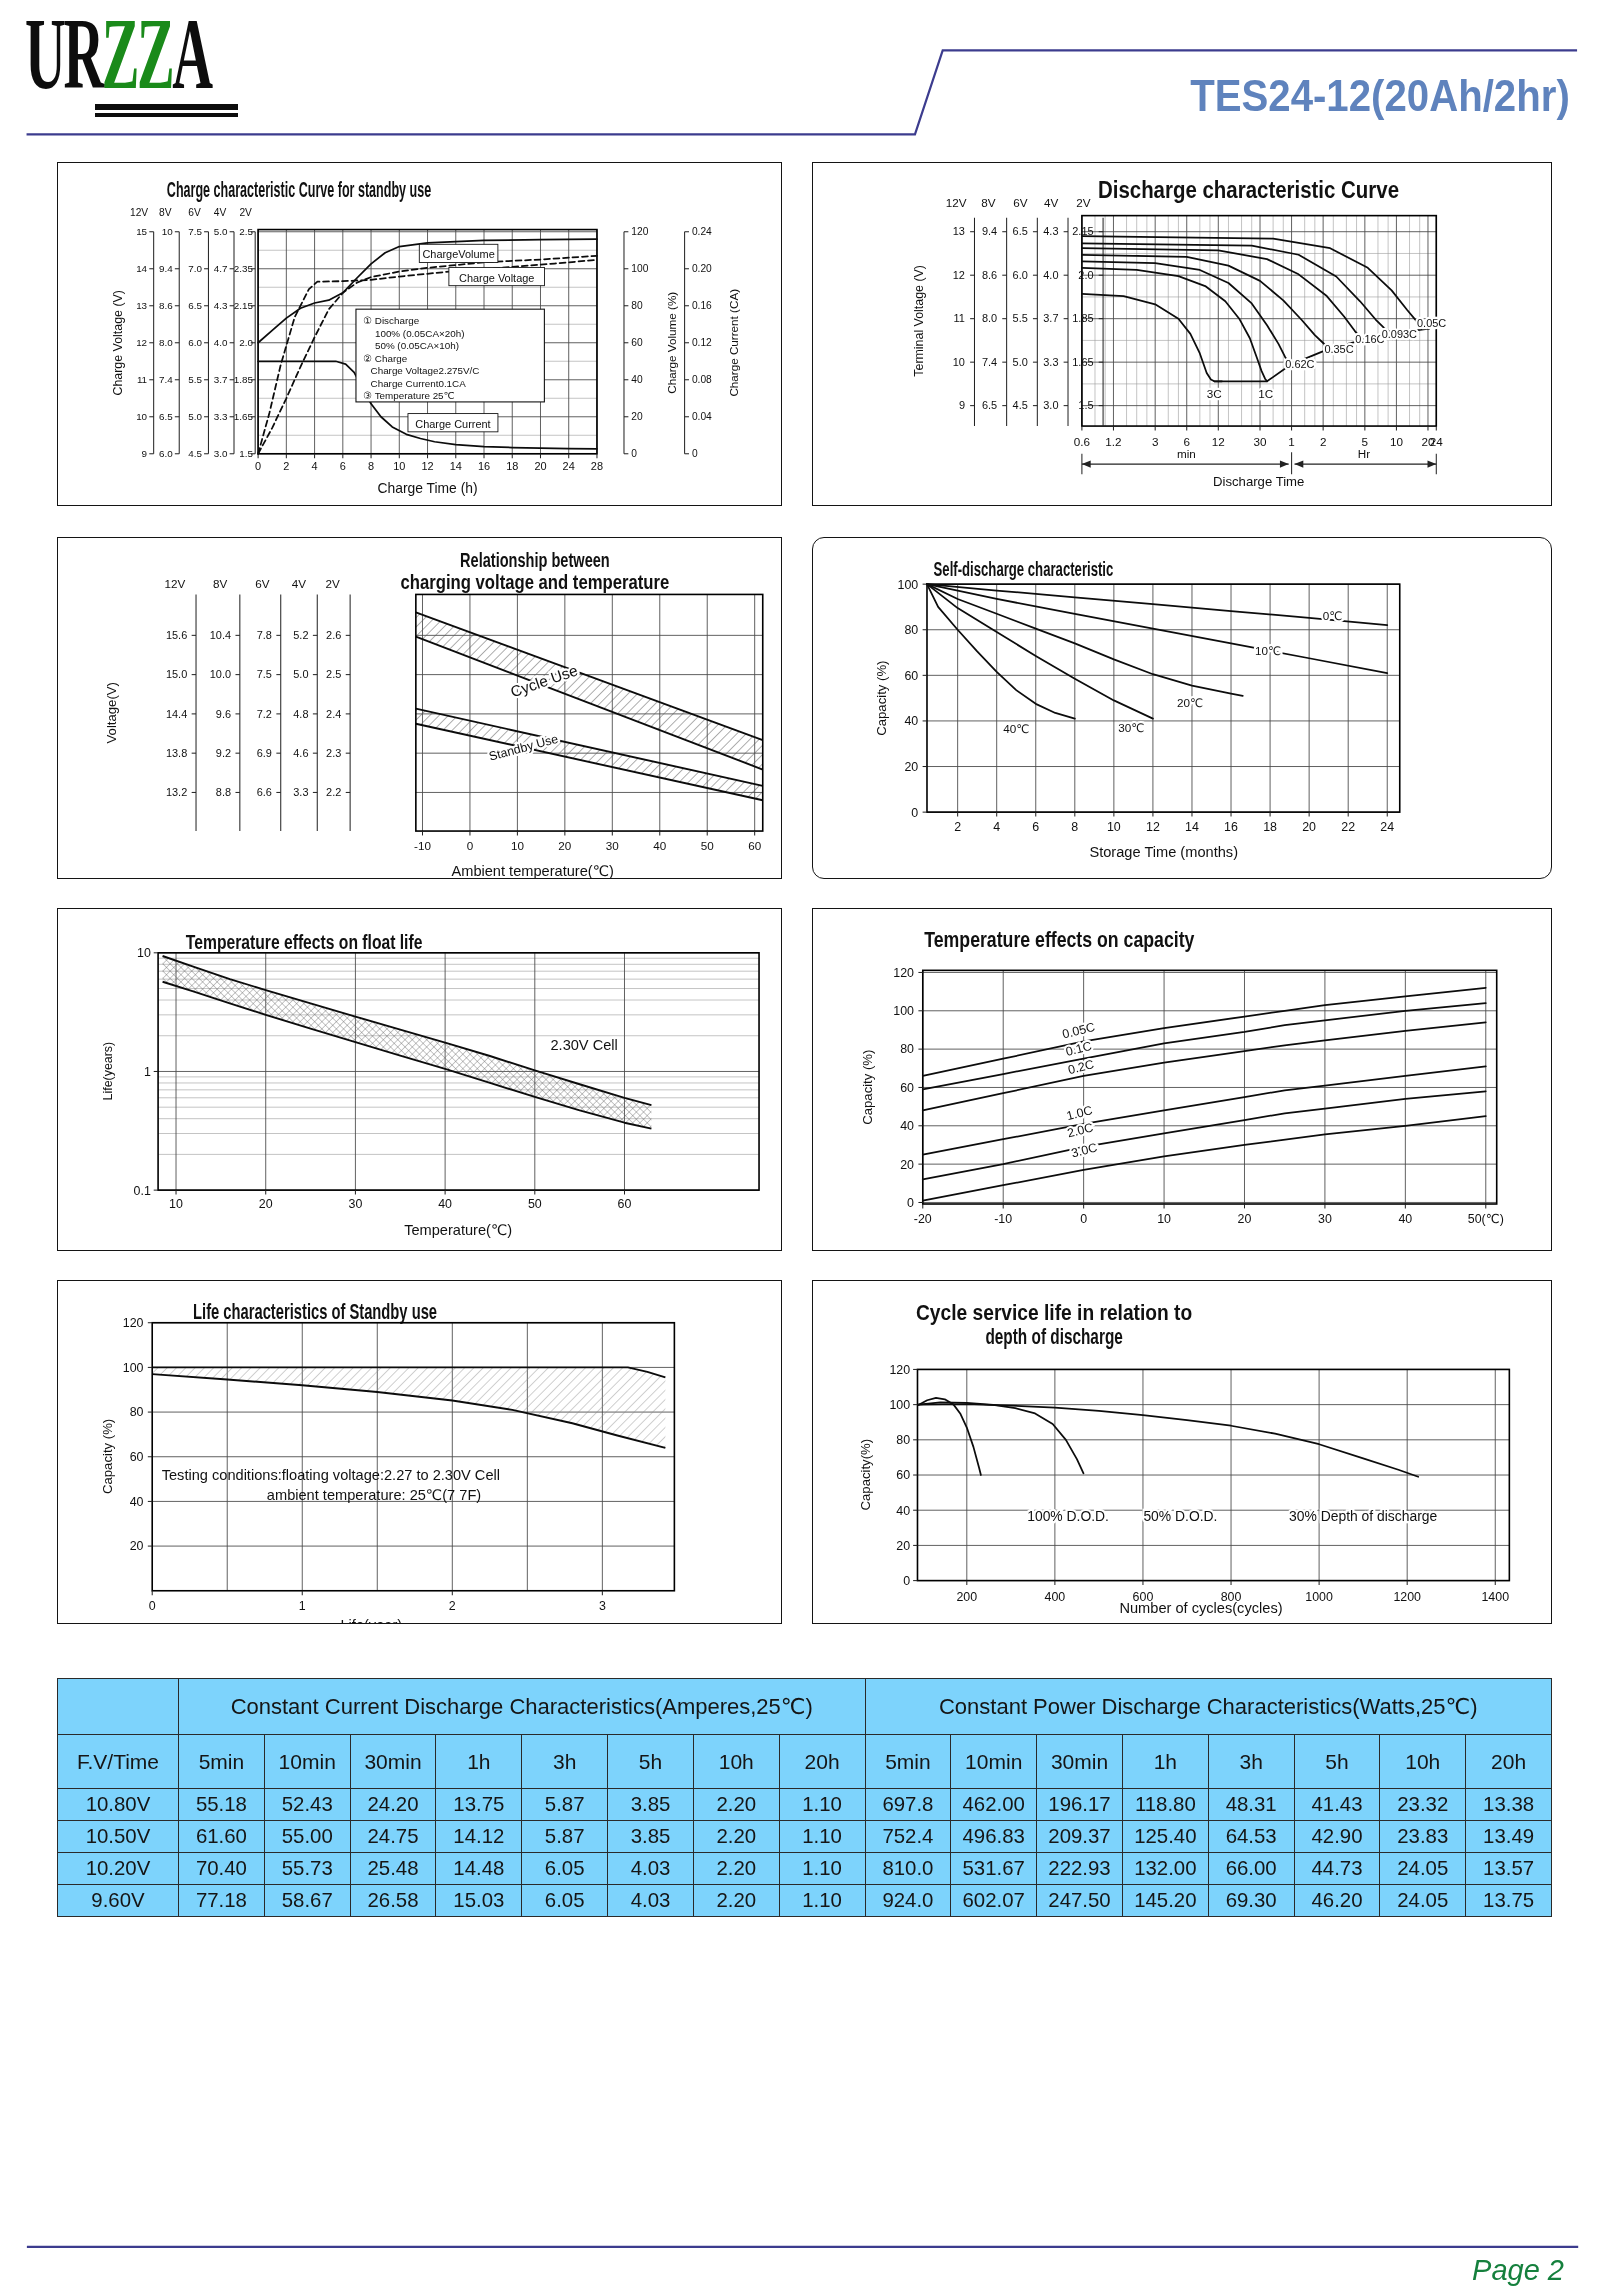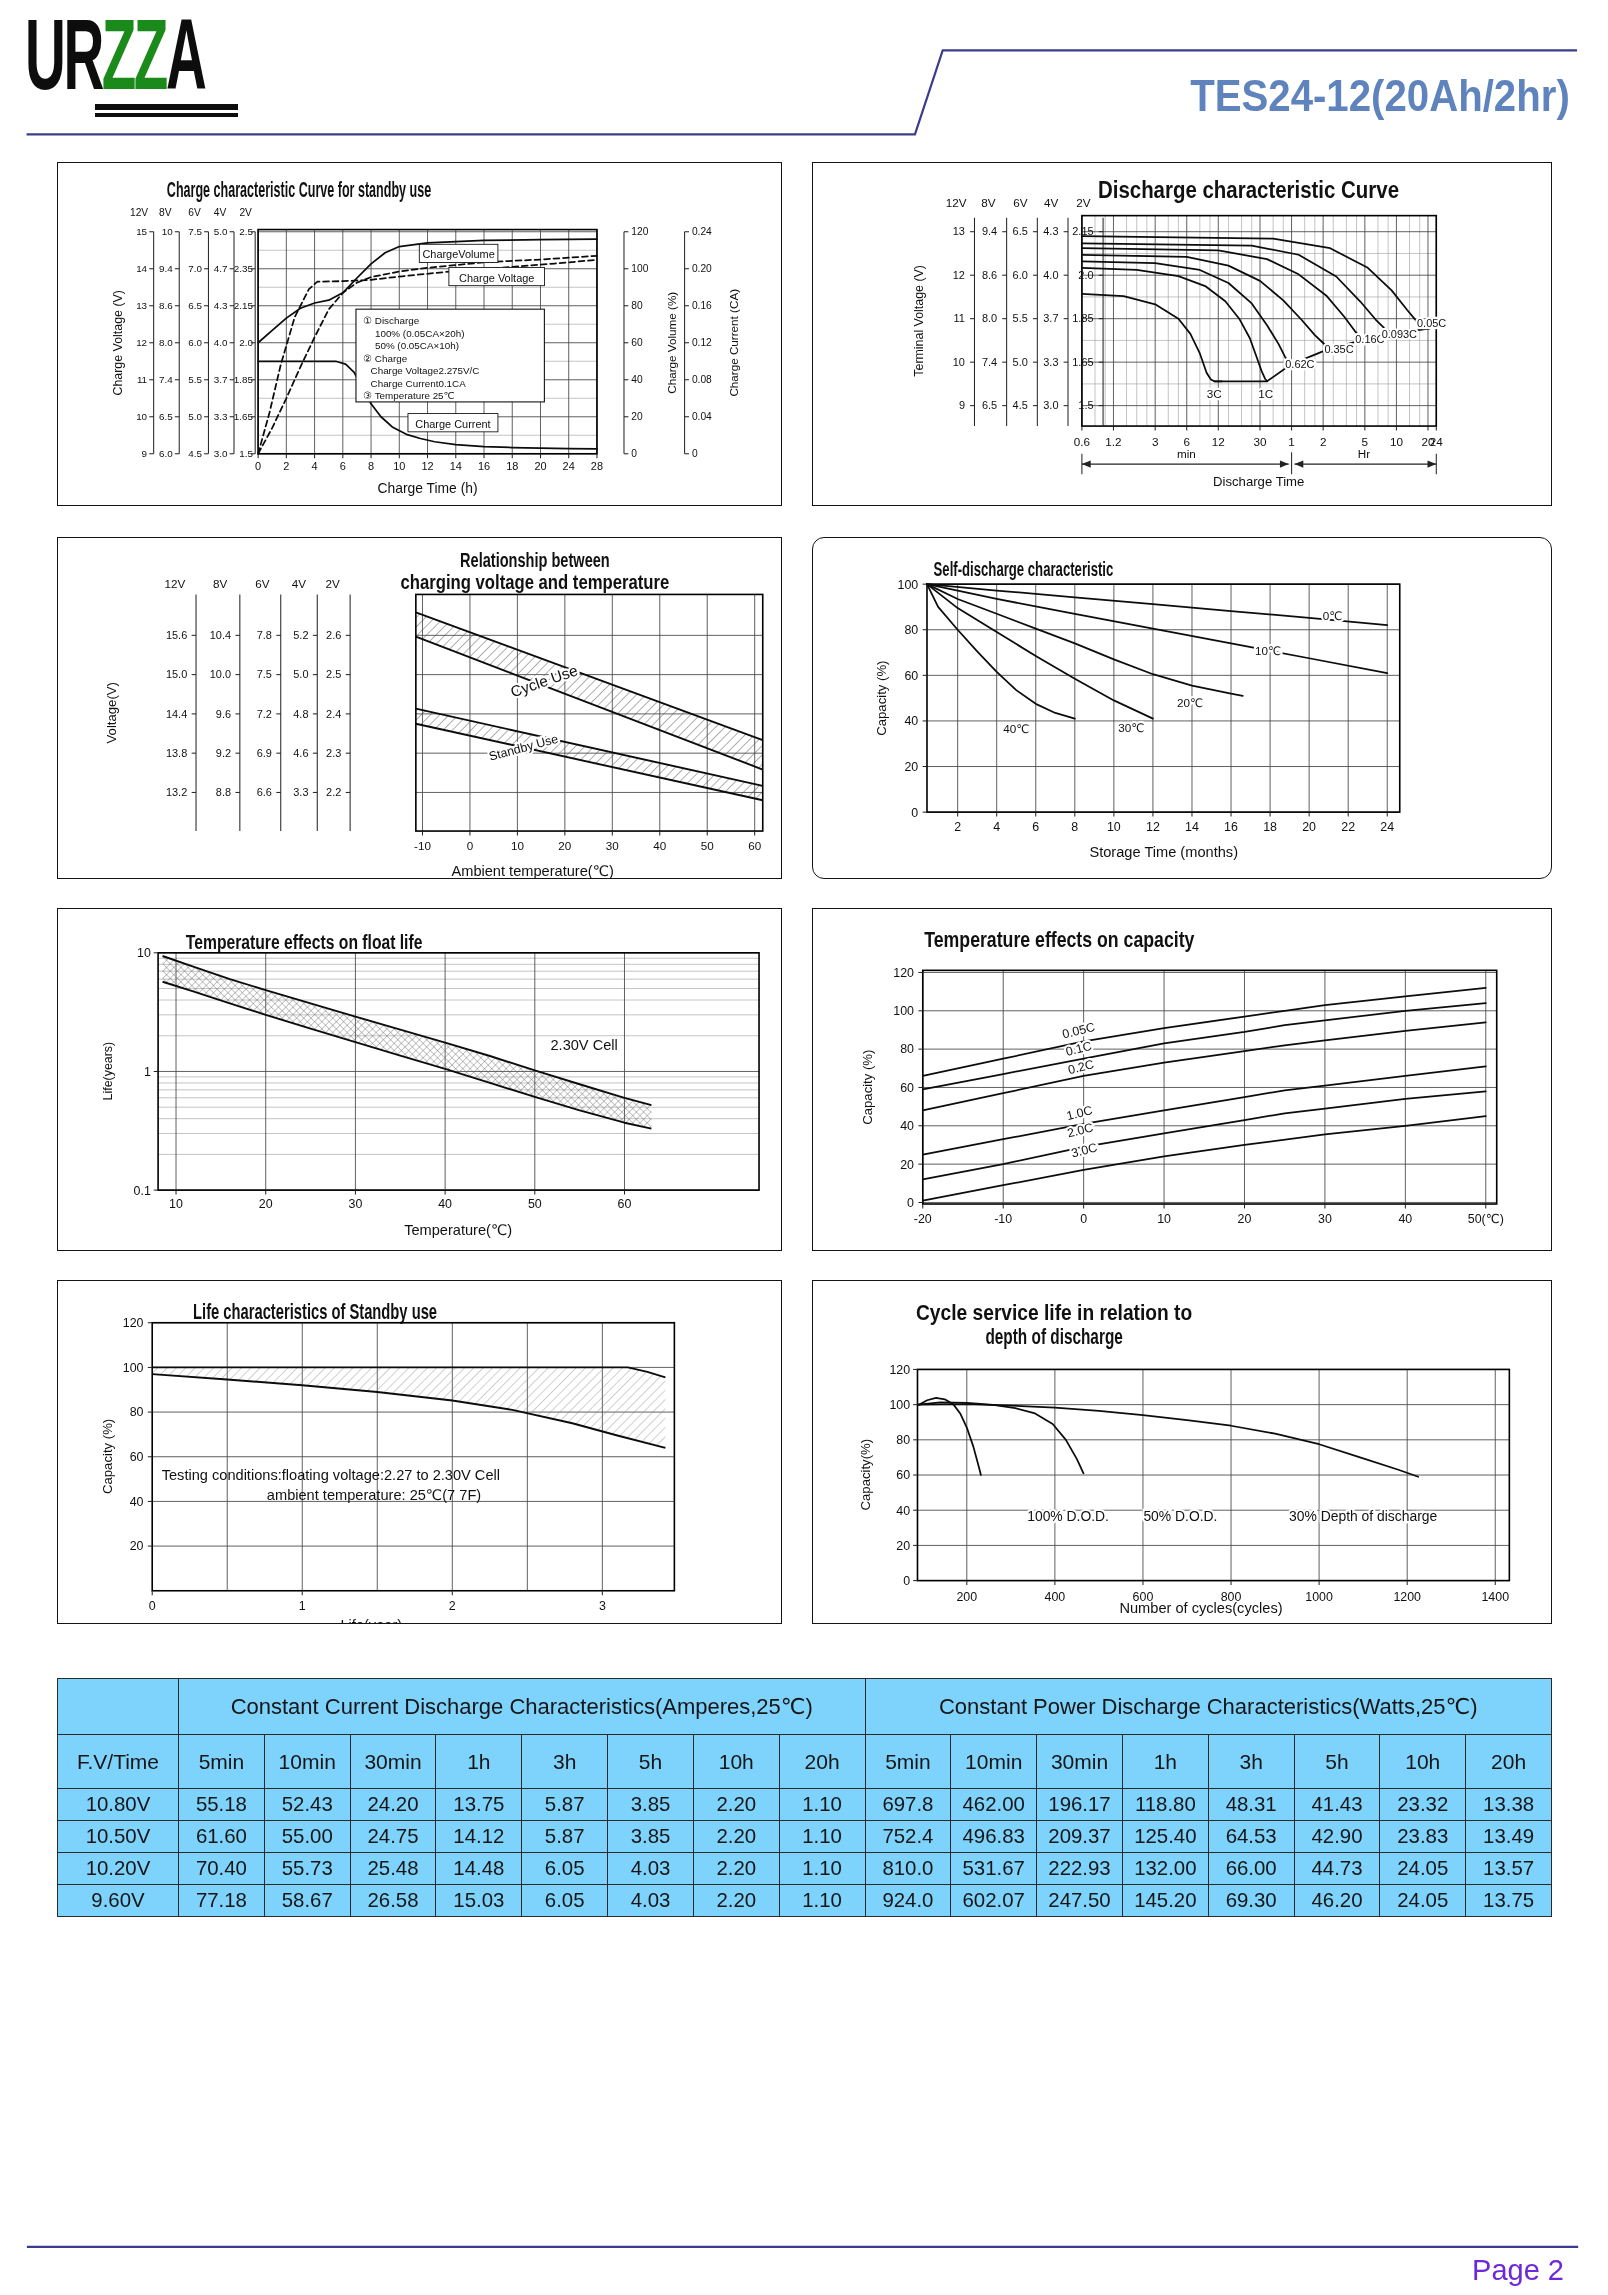--- a/index.html
+++ b/index.html
@@ -2,33 +2,33 @@
 <html style="font-size:11.7px"><head>
 <meta charset="utf-8">
 <style>
   html,body{margin:0;padding:0;background:#e8e8e8;}
   .page{position:relative;width:1608px;height:2295px;background:#ffffff;overflow:hidden;
         font-family:"Liberation Sans","DejaVu Sans",sans-serif;color:#111;}
   .abs{position:absolute;}
   .chart-box{position:absolute;border:1.5px solid #141414;background:#fff;}
   .chart-box svg{display:block;}
   
-  .logo{position:absolute;left:25px;top:4.4px;height:117px;}
+  .logo{position:absolute;left:25px;top:4.4px;height:117px;font-family:Liberation Serif, serif;}
   .logo-letters{font-weight:900;font-size:101px;line-height:101px;letter-spacing:-4.4px;
     display:inline-block;transform:scaleX(.56);transform-origin:left top;white-space:nowrap;}
   .logo-bar{position:absolute;background:#0d0d0d;}
   
   table.dis{border-collapse:collapse;table-layout:fixed;width:1495px;background:#7dd3fc;}
   table.dis th,table.dis td{border:1.5px solid #2a2a2a;text-align:center;vertical-align:middle;
     padding:0;font-weight:normal;color:#151515;overflow:hidden;}
   tr.r-title{height:56px;} tr.r-time{height:54px;margin-top:44px;} tr.r-data{height:32px;}
   .tt{font-size:22px;font-weight:bold;}
   .tm{font-size:21px;}
   .tc{font-size:20.4px;}
-  .footer-text{position:absolute;font-size:29px;color:#6d28d9;}
+  .footer-text{position:absolute;font-size:29px;font-style:italic;color:#15803d;}
 </style>
 </head>
 <body>
 
 <div class="page">
 
   <div class="logo">
     <span class="logo-letters"><span style="color: rgb(13, 13, 13);">U</span><span style="color: rgb(13, 13, 13);">R</span><span style="color: rgb(26, 138, 26);">Z</span><span style="color: rgb(26, 138, 26);">Z</span><span style="color: rgb(13, 13, 13);">A</span></span>
   </div>
   <div class="logo-bar" style="left:95px;top:104px;width:143px;height:5.8px;"></div>

